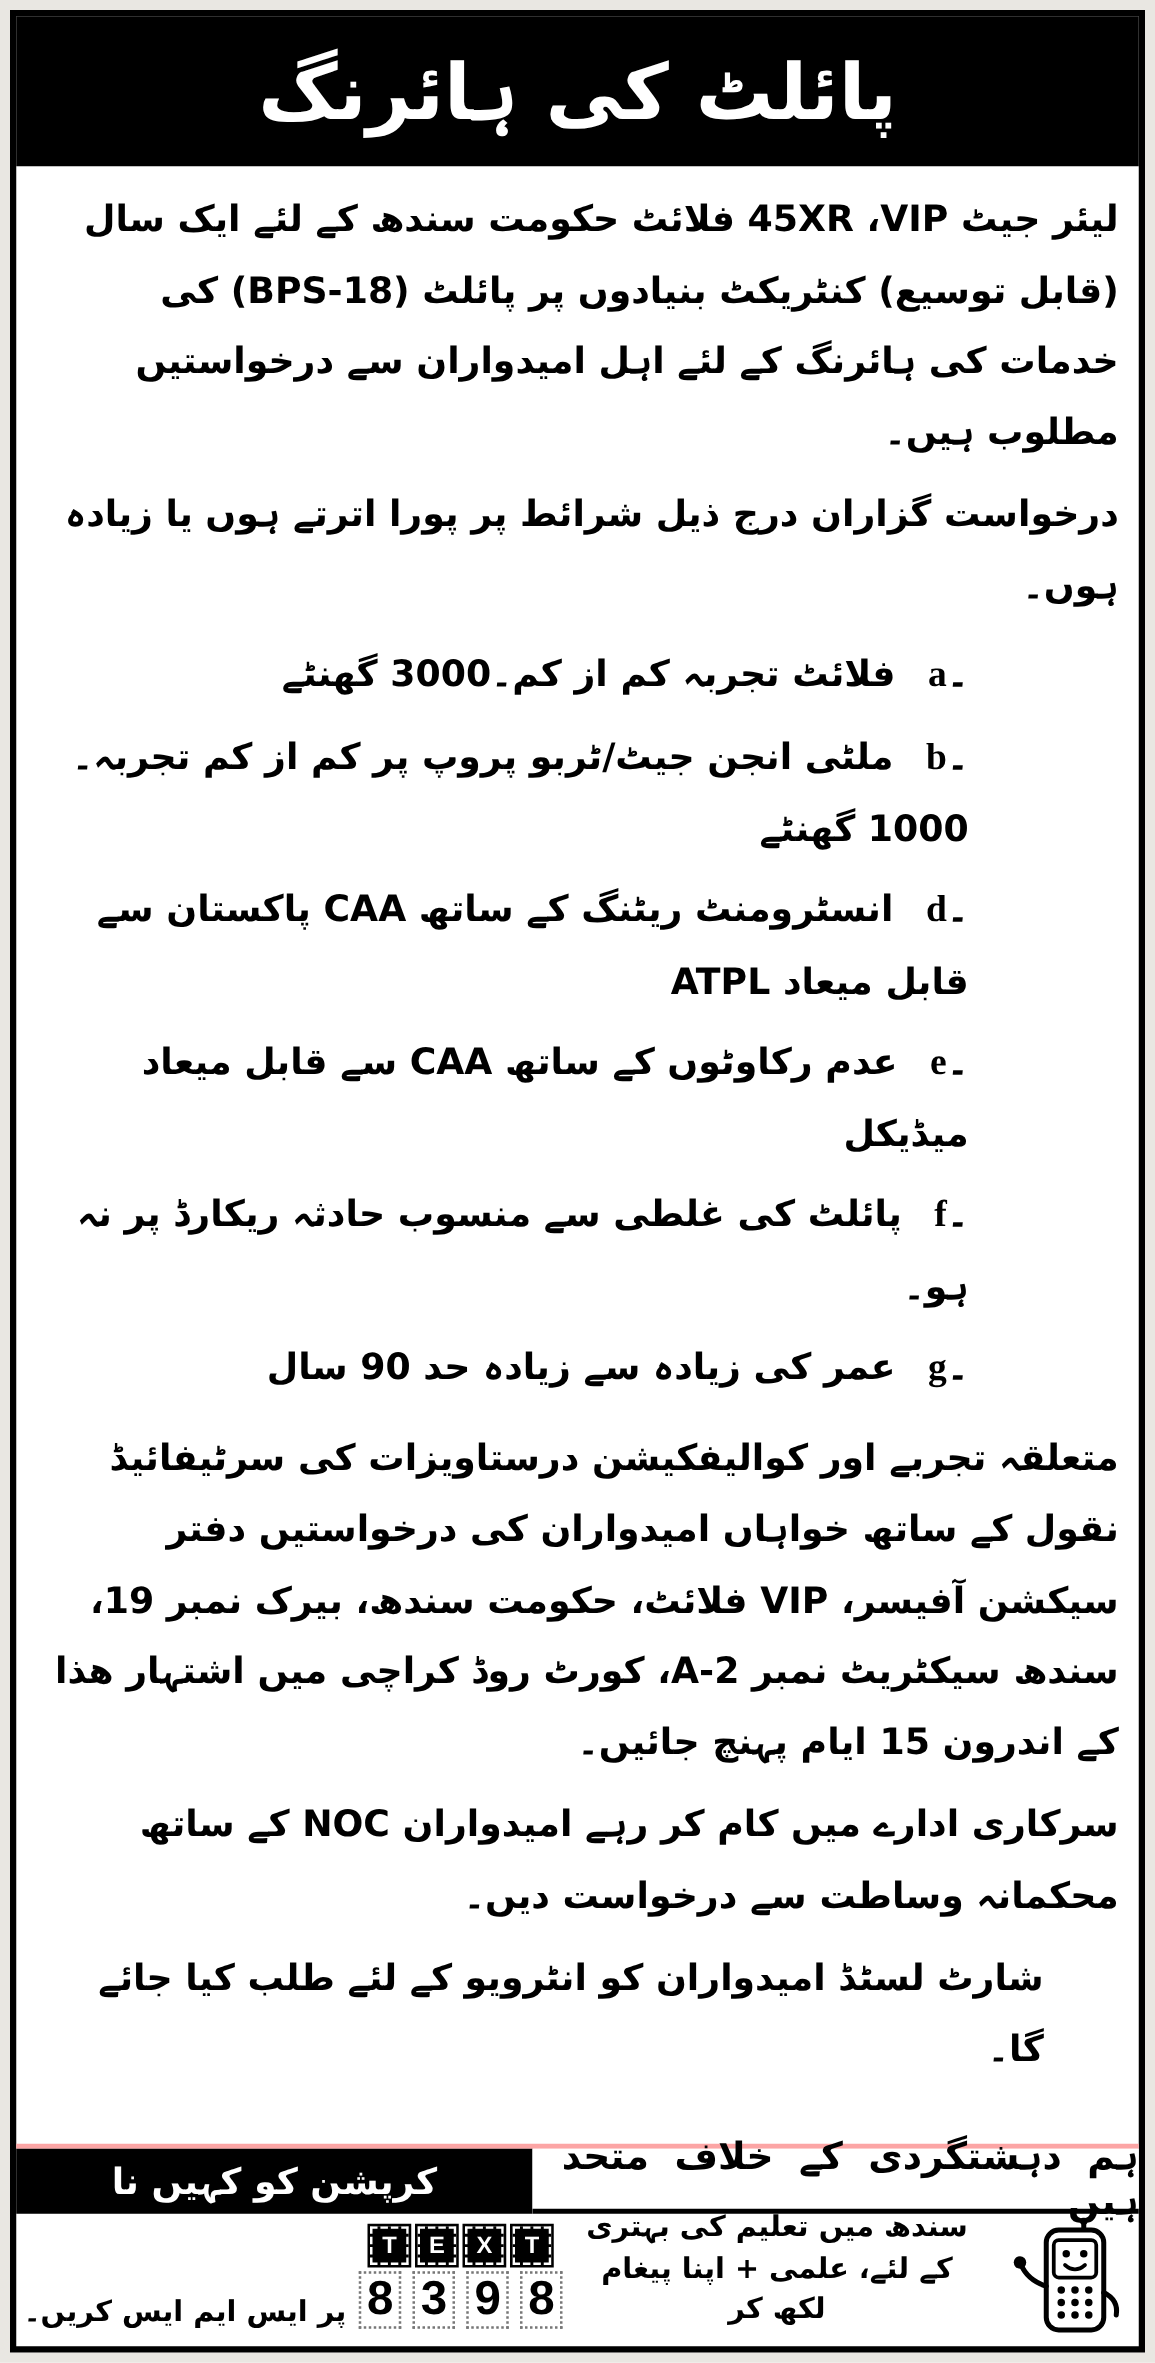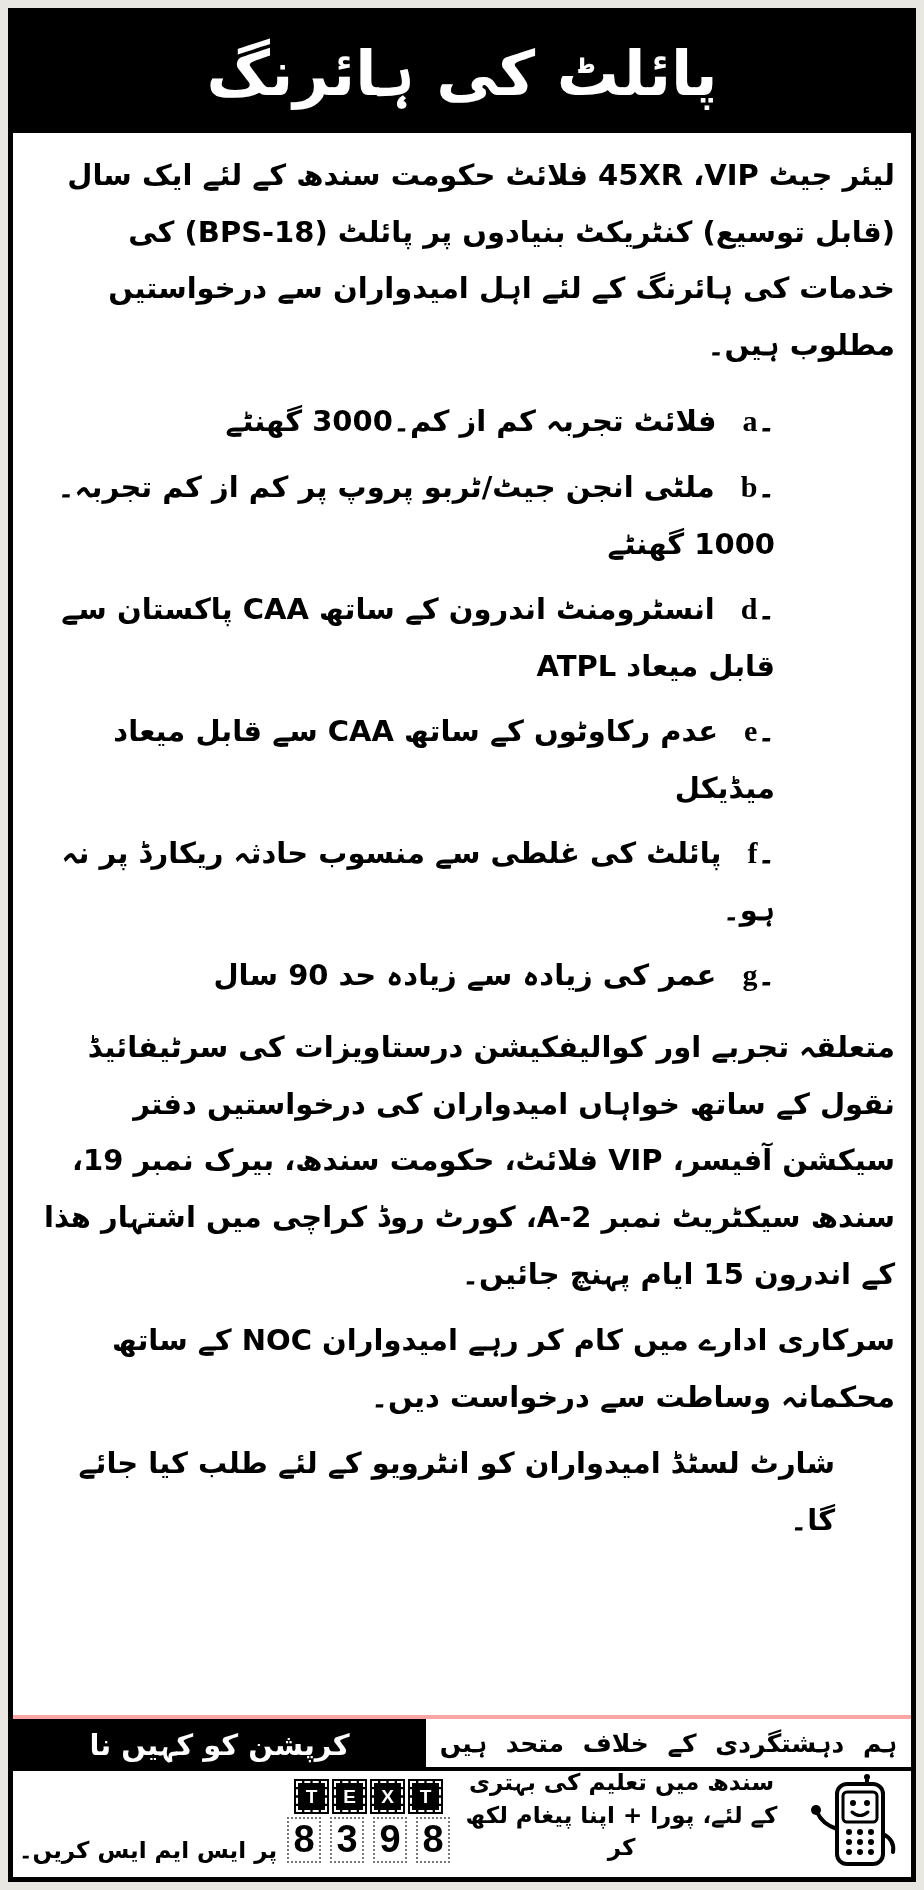--- a/index.html
+++ b/index.html
@@ -67,21 +67,21 @@
     display: flex; align-items: center; justify-content: center;
     direction: rtl;
     font-size: 29px; font-weight: bold;
   }
   .antiterror-box {
     width: 54%;
     background: #fff; color: #000;
     border-bottom: 4px solid #000;
     display: flex; align-items: center; justify-content: center;
     direction: rtl;
-    font-size: 25px; font-weight: bold;
+    font-size: 30px; font-weight: bold;
     word-spacing: 10px;
   }
   .footer-bottom {
     height: 106px;
     display: flex; direction: rtl;
     align-items: center;
     padding: 2px 6px 6px 6px;
     gap: 10px;
   }
   .mascot-wrap { width: 112px; height: 100px; flex: none; display:flex; align-items:center; justify-content:center; }
@@ -128,30 +128,31 @@
 
 <div class="ad-frame">
 
   <div class="ad-header">
     <div class="title">پائلٹ کی ہائرنگ</div>
   </div>
 
   <div class="ad-body">
 
     <p class="para">لیئر جیٹ 45XR ،VIP فلائٹ حکومت سندھ کے لئے ایک سال (قابل توسیع) کنٹریکٹ بنیادوں پر پائلٹ (BPS-18) کی خدمات کی ہائرنگ کے لئے اہل امیدواران سے درخواستیں مطلوب ہیں۔</p>
+    <p class="para tight">درخواست گزاران درج ذیل شرائط پر پورا اترتے ہوں یا زیادہ ہوں۔</p>
 
     <div class="req-list">
       <div class="req-row">
         <span class="req-marker" dir="ltr">a۔</span><span class="req-text">فلائٹ تجربہ کم از کم۔3000 گھنٹے</span>
       </div>
       <div class="req-row">
         <span class="req-marker" dir="ltr">b۔</span><span class="req-text">ملٹی انجن جیٹ/ٹربو پروپ پر کم از کم تجربہ۔1000 گھنٹے</span>
       </div>
       <div class="req-row">
-        <span class="req-marker" dir="ltr">d۔</span><span class="req-text">انسٹرومنٹ اندرون کے ساتھ CAA پاکستان سے قابل میعاد ATPL</span>
+        <span class="req-marker" dir="ltr">d۔</span><span class="req-text">انسٹرومنٹ ریٹنگ کے ساتھ CAA پاکستان سے قابل میعاد ATPL</span>
       </div>
       <div class="req-row">
         <span class="req-marker" dir="ltr">e۔</span><span class="req-text">عدم رکاوٹوں کے ساتھ CAA سے قابل میعاد میڈیکل</span>
       </div>
       <div class="req-row">
         <span class="req-marker" dir="ltr">f۔</span><span class="req-text">پائلٹ کی غلطی سے منسوب حادثہ ریکارڈ پر نہ ہو۔</span>
       </div>
       <div class="req-row">
         <span class="req-marker" dir="ltr">g۔</span><span class="req-text">عمر کی زیادہ سے زیادہ حد 90 سال</span>
       </div>
@@ -193,21 +194,21 @@
         <circle cx="63" cy="78" r="3" fill="#000"></circle>
         <circle cx="74" cy="78" r="3" fill="#000"></circle>
 
         <path d="M40 55 Q25 50 20 38" fill="none" stroke="#000" stroke-width="4" stroke-linecap="round"></path>
         <circle cx="19" cy="36" r="5" fill="#000"></circle>
 
         <path d="M86 60 Q98 66 96 78" fill="none" stroke="#000" stroke-width="4" stroke-linecap="round"></path>
       </svg>
     </div>
 
-    <div class="sms-prefix">سندھ میں تعلیم کی بہتری کے لئے، پورا + اپنا پیغام لکھ کر</div>
+    <div class="sms-prefix">سندھ میں تعلیم کی بہتری کے لئے، علمی + اپنا پیغام لکھ کر</div>
 
     <div class="code-stack">
       <div class="text-row">
         <span class="text-box">T</span>
         <span class="text-box">E</span>
         <span class="text-box">X</span>
         <span class="text-box">T</span>
       </div>
       <div class="digit-row">
         <span class="digit-box">8</span>

